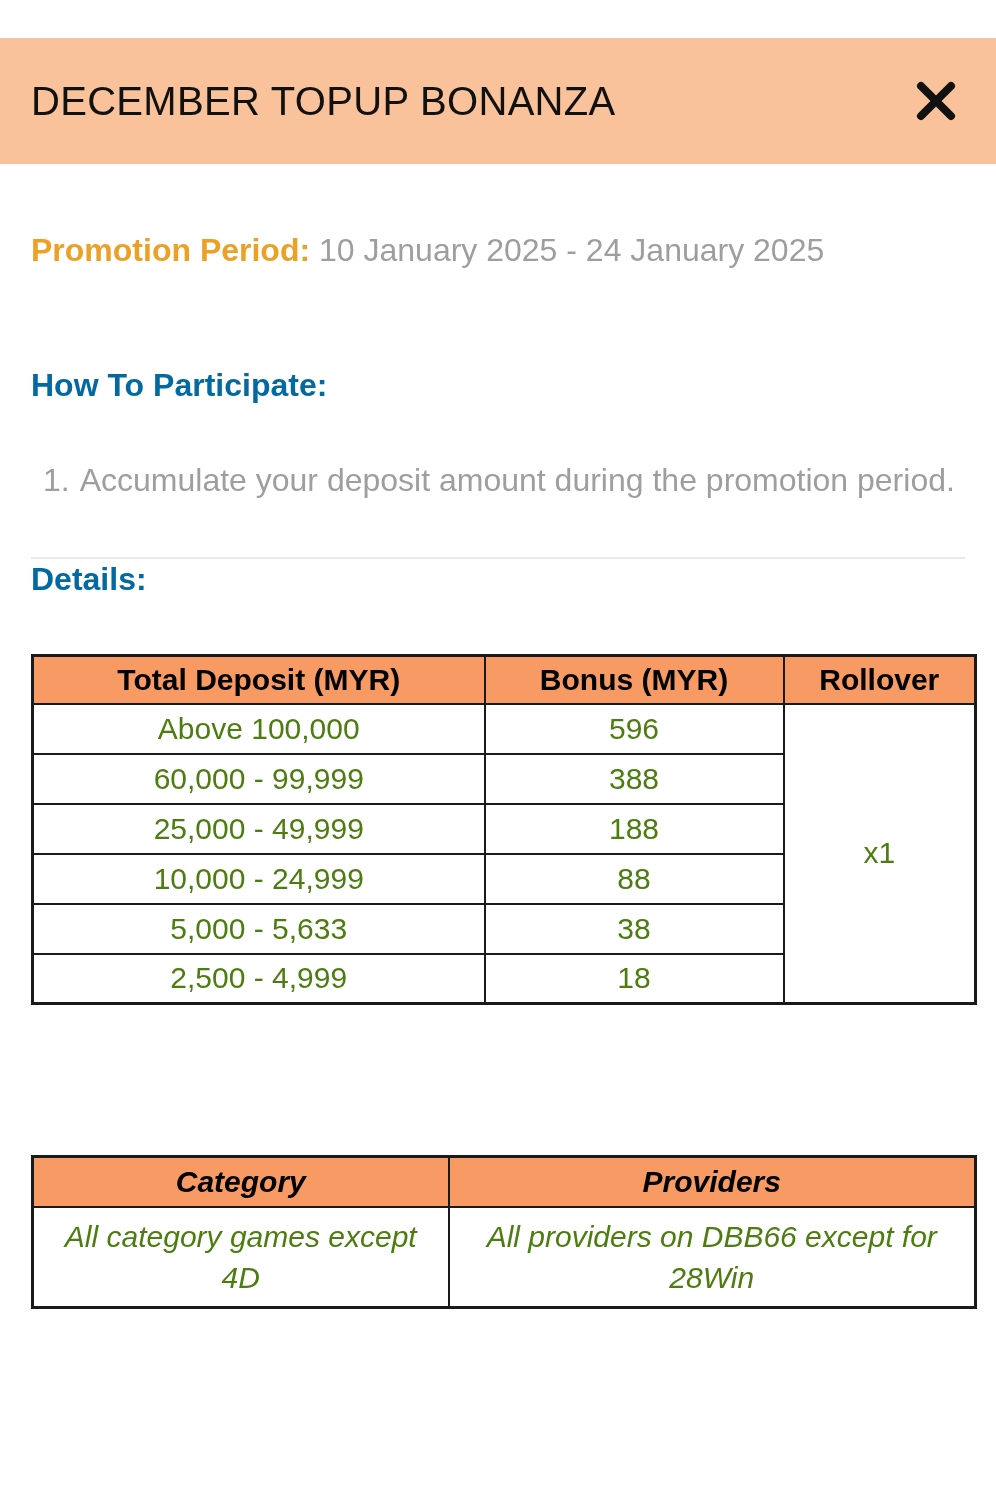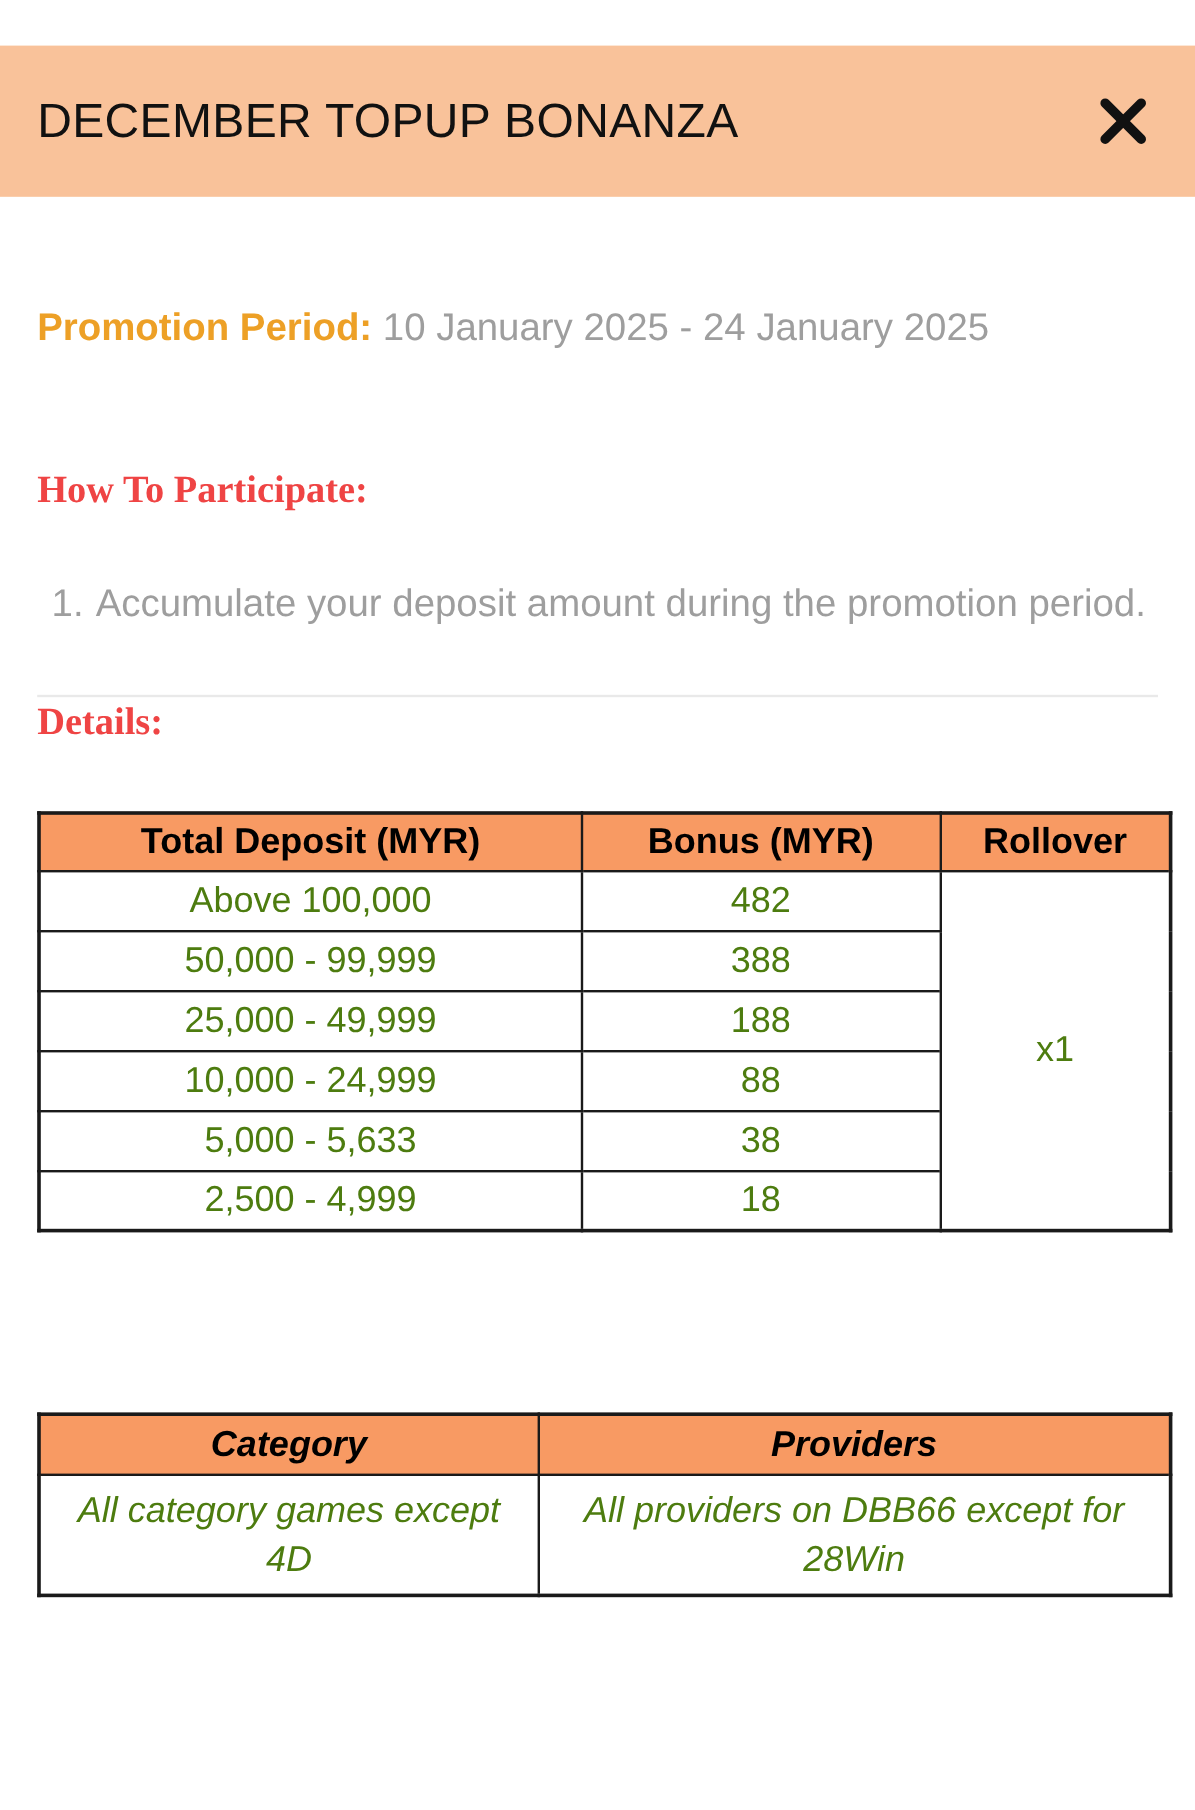--- a/index.html
+++ b/index.html
@@ -50,40 +50,39 @@
     border: none;
     flex: 0 0 auto;
   }
   .close-button svg { display: block; }
 
   
   .modal-body {
     padding: 0 31px;
   }
 
-  .block-period { padding-top: 86px; }
+  .block-period { padding-top: 64px; }
 
   .para {
     font-size: 32px;
     line-height: 1.42;
     color: #9e9e9e;
     font-weight: 400;
   }
 
   .label-strong {
     color: #eda026;
     font-weight: 700;
   }
 
   .section-heading {
-    color: #ef4444;
+    color: #0369a1;
     font-weight: 700;
     font-size: 32px;
     line-height: 1.3;
-    font-family: Liberation Serif, serif;
   }
 
   .block-participate { padding-top: 92px; }
 
   .steps-list {
     list-style: none;
     margin-top: 52px;
   }
   .steps-list li {
     display: flex;
@@ -192,25 +191,25 @@
         <thead>
           <tr>
             <th>Total Deposit (MYR)</th>
             <th>Bonus (MYR)</th>
             <th>Rollover</th>
           </tr>
         </thead>
         <tbody>
           <tr>
             <td>Above 100,000</td>
-            <td>482</td>
+            <td>596</td>
             <td class="rollover-cell" rowspan="6">x1</td>
           </tr>
           <tr>
-            <td>50,000 - 99,999</td>
+            <td>60,000 - 99,999</td>
             <td>388</td>
           </tr>
           <tr>
             <td>25,000 - 49,999</td>
             <td>188</td>
           </tr>
           <tr>
             <td>10,000 - 24,999</td>
             <td>88</td>
           </tr>

